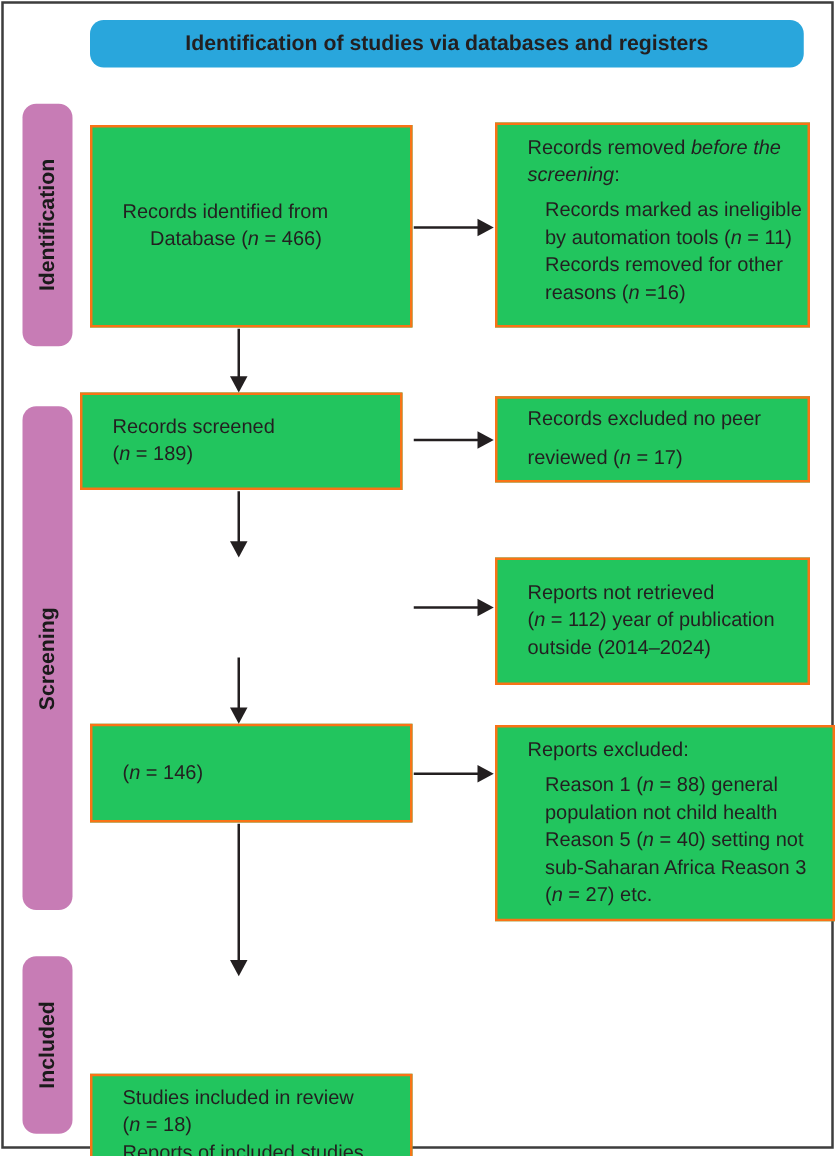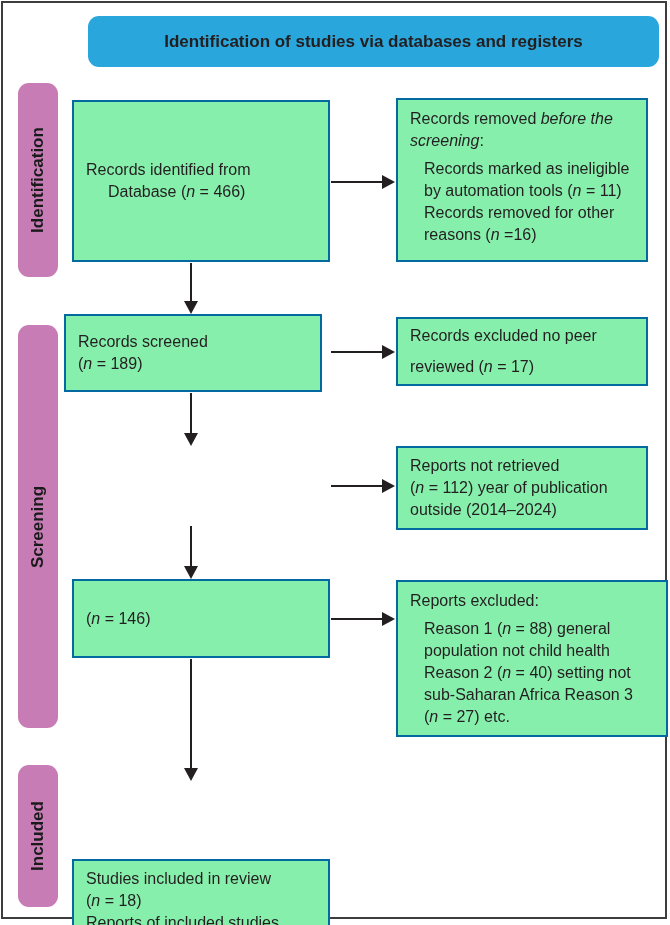--- a/index.html
+++ b/index.html
@@ -6,58 +6,58 @@
   .canvas {
     position:relative; width:670px; height:925px; background:#ffffff;
     font-family:"Liberation Sans", sans-serif; color:var(--text,#231F20);
     overflow:hidden;
   }
   .frame {
     position:absolute; left:1px; top:1px; width:666px; height:918px;
     border:2px solid #3d3d3d; box-sizing:border-box; pointer-events:none;
   }
   .banner {
-    position:absolute; left:72px; top:16px; width:571px; height:51px;
+    position:absolute; left:72px; top:16px; width:571px; height:38px;
     background:var(--banner-blue,#29A6DC); border-radius:11px;
     display:flex; align-items:center; justify-content:center;
-    font-weight:bold; font-size:17px;margin-left:16px;
+    font-weight:bold; font-size:17px;
   }
   .stage {
     position:absolute; left:18px; width:40px;
     background:var(--stage-pink,#C77CB5); border-radius:11px;
     display:flex; align-items:center; justify-content:center;
   }
   .stage-text {
     transform:rotate(-90deg); white-space:nowrap;
     font-weight:bold; font-size:17px; color:#1a1a1a;
   }
   .stage-identification { top:83px;  height:194px; }
   .stage-screening      { top:325px; height:403px; }
   .stage-included       { top:765px; height:142px; }
   .box {
-    position:absolute; border:2px solid #0369a1; background:#86efac;
+    position:absolute; border:2px solid #f97316; background:#22c55e;
     box-sizing:border-box; font-size:16px; line-height:22px;
     display:flex; flex-direction:column; justify-content:center;
-    padding:6px 6px 6px 12px;
+    padding:6px 6px 6px 24px;
   }
   .box .line { white-space:nowrap; }
   .box .indent { padding-left:14px; }
   .box .gap { margin-top:6px; }
   .box .it { font-style:italic; }
   .top-align { justify-content:flex-start; padding-top:8px; }
 
   #box-identified      { left:72px;  top:100px; width:258px; height:162px; }
   #box-identified .indent { padding-left:22px; }
   #box-screened        { left:64px;  top:314px; width:258px; height:78px; }
   #box-sought          { left:72px;  top:447px; width:258px; height:78px; }
   #box-assessed        { left:72px;  top:579px; width:258px; height:79px; }
   #box-included        { left:72px;  top:820px; width:258px; height:105px;margin-top:39px; }
   #box-removed         { left:396px; top:98px;  width:252px; height:164px; }
   #box-excluded-peer   { left:396px; top:317px; width:252px; height:69px;justify-content:space-between; }
-  #box-not-retrieved   { left:396px; top:446px; width:252px; height:84px; }
+  #box-not-retrieved   { left:396px; top:446px; width:252px; height:102px; }
   #box-reports-excluded{ left:396px; top:580px; width:272px; height:157px; }
 
   .arrows { position:absolute; left:0; top:0; width:670px; height:925px; pointer-events:none; }
   .arrows line { stroke:#231F20; stroke-width:2; }
   .arrows polygon { fill:#231F20; }
 </style>
 </head>
 <body>
 
 <div class="canvas">
@@ -101,21 +101,21 @@
       <div class="line"><span>(</span><span class="it">n</span><span> = 112) year of publication</span></div>
       <div class="line"><span>outside (2014–2024)</span></div>
     </div>
   <div class="box" id="box-assessed">
       <div class="line"><span>(</span><span class="it">n</span><span> = 146)</span></div>
     </div>
   <div class="box top-align" id="box-reports-excluded">
       <div class="line"><span>Reports excluded:</span></div>
       <div class="line indent gap"><span>Reason 1 (</span><span class="it">n</span><span> = 88) general</span></div>
       <div class="line indent"><span>population not child health</span></div>
-      <div class="line indent"><span>Reason 2 (</span><span class="it">n</span><span> = 40) setting not</span></div>
+      <div class="line indent"><span>Reason 5 (</span><span class="it">n</span><span> = 40) setting not</span></div>
       <div class="line indent"><span>sub-Saharan Africa Reason 3</span></div>
       <div class="line indent"><span>(</span><span class="it">n</span><span> = 27) etc.</span></div>
     </div>
   <div class="box" id="box-included">
       <div class="line"><span>Studies included in review</span></div>
       <div class="line"><span>(</span><span class="it">n</span><span> = 18)</span></div>
       <div class="line"><span>Reports of included studies</span></div>
       <div class="line"><span>(</span><span class="it">n</span><span> = 18)</span></div>
     </div>
 

